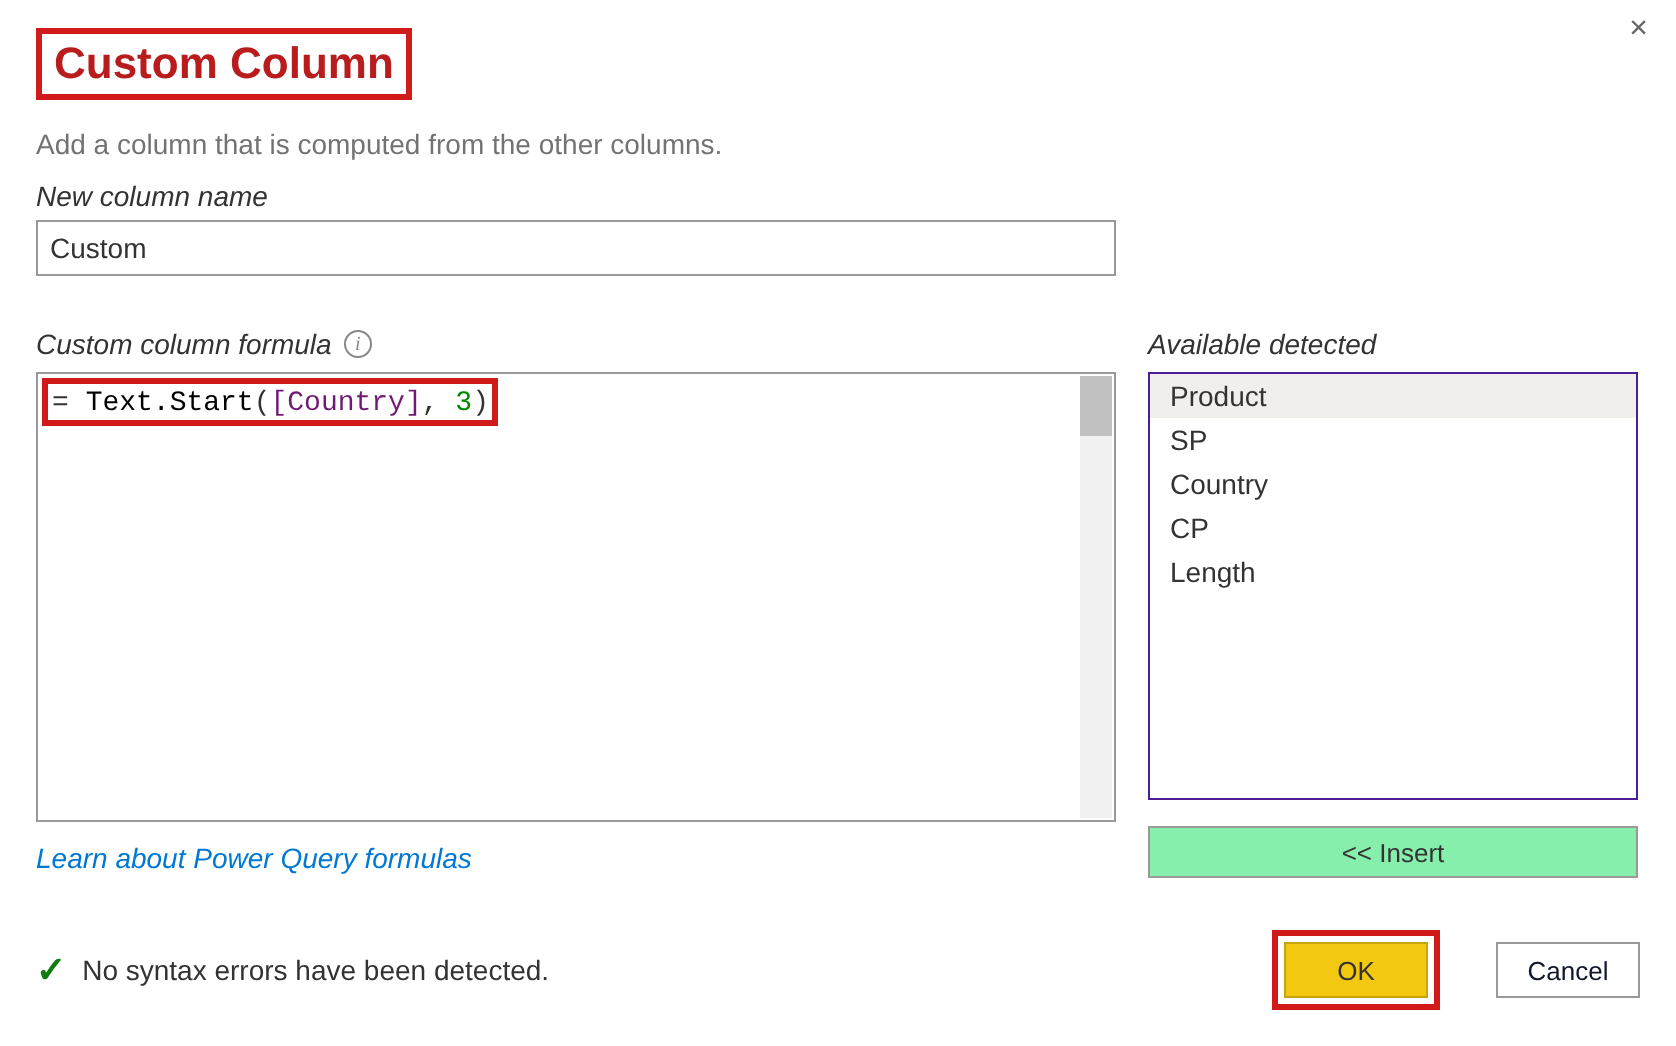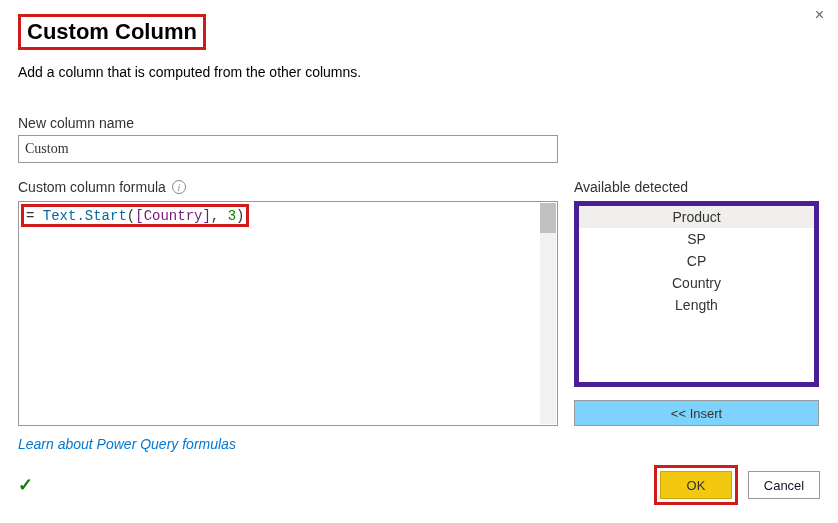--- a/index.html
+++ b/index.html
@@ -18,49 +18,50 @@
       top: 6px;
       right: 14px;
       font-size: 16px;
       color: #666;
       cursor: pointer;
       font-weight: 300;
     }
     .title {
       font-size: 22px;
       font-weight: 600;
-      color: #000000;
+      color: #b91c1c;
       display: inline-block;
       padding: 0 2px;
     }
     .title-wrap {
       border: 3px solid #d11a1a;
       display: inline-block;
       padding: 2px 4px;
       margin-bottom: 14px;
     }
     .subtitle {
       font-size: 14px;
-      color: #000000;
-      margin-bottom: 35px;
+      color: #737373;
+      margin-bottom: 10px;
     }
     .label {
       font-size: 14px;
       color: #333;
       margin-bottom: 4px;
+      font-style: italic;
     }
     .name-input {
       width: 540px;
       height: 28px;
       border: 1px solid #999;
       padding: 3px 6px;
       font-size: 14px;
-      font-family: Liberation Serif, serif;
-      color: #333;
-      margin-bottom: 14px;
+      font-family: Liberation Sans, sans-serif;
+      color: #333;
+      margin-bottom: 24px;
     }
     .cols-row {
       display: flex;
       gap: 20px;
       width: 805px;
     }
     .left-col { width: 536px; }
     .right-col { width: 245px; }
     .formula-label-row {
       display: flex;
@@ -90,21 +91,21 @@
       position: relative;
       overflow: hidden;
     }
     .formula-text {
       font-family: 'Consolas', 'Courier New', monospace;
       font-size: 14px;
       white-space: pre;
       display: inline-block;
     }
     .formula-text .eq { color: #333; }
-    .formula-text .fn { color: #0369a1; }
+    .formula-text .fn { color: #000000; }
     .formula-text .paren { color: #333; }
     .formula-text .col { color: #701a75; }
     .formula-text .num { color: #008800; }
     .formula-highlight {
       position: absolute;
       top: 2px;
       left: 2px;
       border: 3px solid #d11a1a;
       padding: 0 2px;
     }
@@ -126,38 +127,37 @@
     .learn-link {
       color: #0078d4;
       font-size: 14px;
       text-decoration: none;
       display: inline-block;
       margin-top: 10px;
       font-style: italic;
     }
     .avail-label { margin-bottom: 4px; height: 20px; display: flex; align-items: center;}
     .avail-listbox {
-      border: 5px solid #4c1d95;
-      height: 186px;
+      border: 1px solid #4c1d95;
+      height: 214px;
       overflow: hidden;
-      text-align: center;
     }
     .avail-item {
       padding: 3px 10px;
       font-size: 14px;
       color: #333;
       cursor: pointer;
     }
     .avail-item.selected { background: #f1efec; }
     .insert-btn {
       width: 100%;
       height: 26px;
       margin-top: 13px;
       border: 1px solid #999;
-      background: #7dd3fc;
+      background: #86efac;
       font-size: 13px;
       color: #333;
       cursor: pointer;
       font-family: inherit;
     }
     .footer {
       position: absolute;
       bottom: 18px;
       left: 18px;
       right: 18px;
@@ -172,21 +172,21 @@
       font-size: 14px;
     }
     .check-icon {
       color: #107c10;
       font-size: 18px;
       font-weight: bold;
     }
     .btn-row {
       margin-left: auto;
       display: flex;
-      gap: 10px;
+      gap: 28px;
       align-items: center;
     }
     .btn {
       min-width: 72px;
       height: 28px;
       border: 1px solid #999;
       background: #fff;
       font-size: 13px;
       color: #0f172a;
       cursor: pointer;
@@ -233,31 +233,32 @@
       <div class="formula-scrollbar"></div>
     </div>
     <a href="#" class="learn-link">Learn about Power Query formulas</a>
   </div>
 
   <div class="right-col">
     <div class="label avail-label">Available detected</div>
     <div class="avail-listbox">
       <div class="avail-item selected">Product</div>
       <div class="avail-item">SP</div>
+      <div class="avail-item">Country</div>
       <div class="avail-item">CP</div>
-      <div class="avail-item">Country</div>
       <div class="avail-item">Length</div>
     </div>
     <button class="insert-btn">&lt;&lt; Insert</button>
   </div>
 </div>
 
 <div class="footer">
   <div class="status">
     <span class="check-icon">✓</span>
+    <span>No syntax errors have been detected.</span>
   </div>
   <div class="btn-row">
     <span class="ok-wrap">
       <button class="btn primary">OK</button>
     </span>
     <button class="btn">Cancel</button>
   </div>
 </div>
 
 

